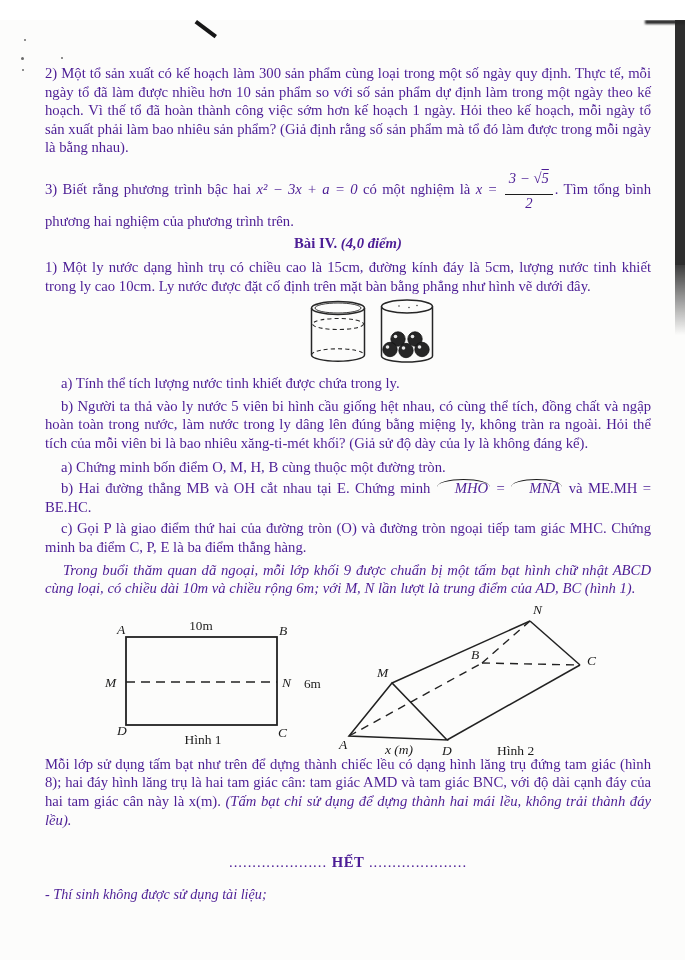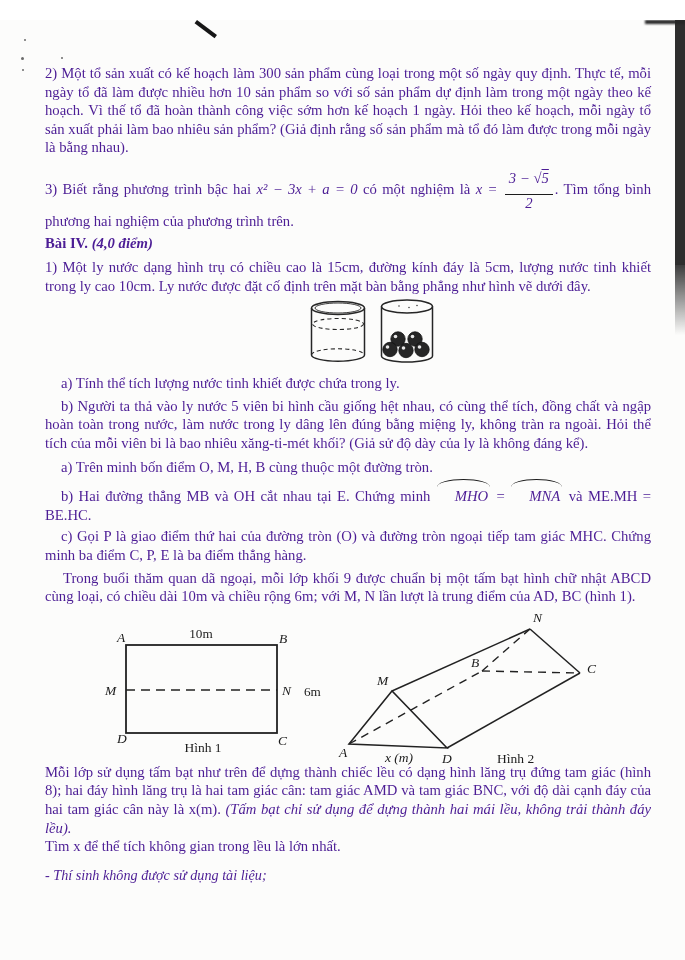--- a/index.html
+++ b/index.html
@@ -13,33 +13,33 @@
   .content {
     position:absolute; left:45px; top:44px; width:606px;
     font-size:14.7px; line-height:18.6px; text-align:justify;
   }
   p { margin:0 0 9px 0; }
   .mb13 { margin-bottom:13px; }
   .mb5  { margin-bottom:5px; }
   .mb4  { margin-bottom:4px; }
   .mb3  { margin-bottom:3px; }
   .indent1 { text-indent:16px; }
-  .indent2 { text-indent:18px; }
-  .heading { font-weight:bold; text-align:left; }
+  .indent2 { text-indent:18px;font-style:italic; }
+  .heading { font-weight:bold; text-align:center; }
   .heading .pts { font-style:italic; }
   .math { font-style:italic; }
   .note-italic { font-style:italic; }
   
   .frac { display:inline-block; vertical-align:middle; text-align:center;
           line-height:1.12; padding:0 2px; font-style:italic; }
   .frac .num { display:block; border-bottom:1.2px solid #1c1c1c; padding:0 4px 8px 4px; }
   .frac .den { display:block; }
   .radicand { text-decoration:overline; }
   
-  .overarc { font-style:italic; position:relative; display:inline-block; padding:8px 3px 0 3px; }
+  .overarc { font-style:italic; position:relative; display:inline-block; padding:0 3px 0 3px; }
   .overarc::before { content:""; position:absolute; left:1px; right:1px; top:0; height:7px;
                      border-top:1.3px solid #1c1c1c; border-radius:100% 100% 0 0 / 200% 200% 0 0; }
   
   .glasses-wrap { height:68px; margin:2px 0 8px 262px; }
   .figures-row { position:relative; height:150px; margin-bottom:2px; }
   .fig-h1 { position:absolute; left:48px; top:6px; }
   .fig-h2 { position:absolute; left:292px; top:0; }
   svg text { font-family:"Liberation Serif","DejaVu Serif",serif; fill:#1c1c1c; }
   .svg-lbl { font-style:italic; font-size:13.5px; }
   .svg-cap { font-size:13.5px; }
@@ -115,21 +115,21 @@
           <circle cx="105.5" cy="38.5" r="1.8" fill="#e8e8e8"></circle>
           <circle cx="80.5" cy="49" r="1.8" fill="#e8e8e8"></circle>
           <circle cx="96.5" cy="50" r="1.8" fill="#e8e8e8"></circle>
           <circle cx="112.5" cy="49" r="1.8" fill="#e8e8e8"></circle>
         </g>
       </svg>
     </div>
 
     <p class="indent1 mb4">a) Tính thể tích lượng nước tinh khiết được chứa trong ly.</p>
     <p class="indent1 mb5">b) Người ta thả vào ly nước 5 viên bi hình cầu giống hệt nhau, có cùng thể tích, đồng chất và ngập hoàn toàn trong nước, làm nước trong ly dâng lên đúng bằng miệng ly, không tràn ra ngoài. Hỏi thể tích của mỗi viên bi là bao nhiêu xăng-ti-mét khối? (Giả sử độ dày của ly là không đáng kể).</p>
-    <p class="indent1 mb3">a) Trên minh bốn điểm O, M, H, B cùng thuộc một đường tròn.</p>
+    <p class="indent1 mb3">a) Chứng minh bốn điểm O, M, H, B cùng thuộc một đường tròn.</p>
 
     <p class="indent1 mb3"><span>b) Hai đường thẳng MB và OH cắt nhau tại E. Chứng minh </span><span class="overarc">MHO</span><span> = </span><span class="overarc">MNA</span><span> và ME.MH = BE.HC.</span></p>
 
     <p class="indent1 mb4">c) Gọi P là giao điểm thứ hai của đường tròn (O) và đường tròn ngoại tiếp tam giác MHC. Chứng minh ba điểm C, P, E là ba điểm thẳng hàng.</p>
 
 
     <p class="indent2 mb5">Trong buổi thăm quan dã ngoại, mỗi lớp khối 9 được chuẩn bị một tấm bạt hình chữ nhật ABCD cùng loại, có chiều dài 10m và chiều rộng 6m; với M, N lần lượt là trung điểm của AD, BC (hình 1).</p>
 
     <div class="figures-row">
       <svg class="fig-h1" width="238" height="140" viewBox="0 0 238 140">
@@ -162,22 +162,24 @@
         <text class="svg-lbl" x="196" y="11">N</text>
         <text class="svg-lbl" x="134" y="56">B</text>
         <text class="svg-lbl" x="250" y="62">C</text>
         <text class="svg-lbl" x="105" y="152">D</text>
         <text class="svg-lbl" x="48" y="151">x (m)</text>
         <text class="svg-cap" x="160" y="152">Hình 2</text>
       </svg>
     </div>
 
     <p style="margin-bottom:0;"><span>Mỗi lớp sử dụng tấm bạt như trên để dựng thành chiếc lều có dạng hình lăng trụ đứng tam giác (hình 8); hai đáy hình lăng trụ là hai tam giác cân: tam giác AMD và tam giác BNC, với độ dài cạnh đáy của hai tam giác cân này là x(m). </span><span class="note-italic">(Tấm bạt chỉ sử dụng để dựng thành hai mái lều, không trải thành đáy lều).</span></p>
-    <p>Tìm x để thể tích không gian trong lều là lớn nhất.</p>
 
+    <p class="het"><span>.....................</span>
+      <span class="het-label">HẾT</span>
+      <span>.....................</span></p>
 
     <div class="footer">
       <div>- Thí sinh không được sử dụng tài liệu;</div>
 
     </div>
 
   </div>
 </div>
 
 </body></html>

